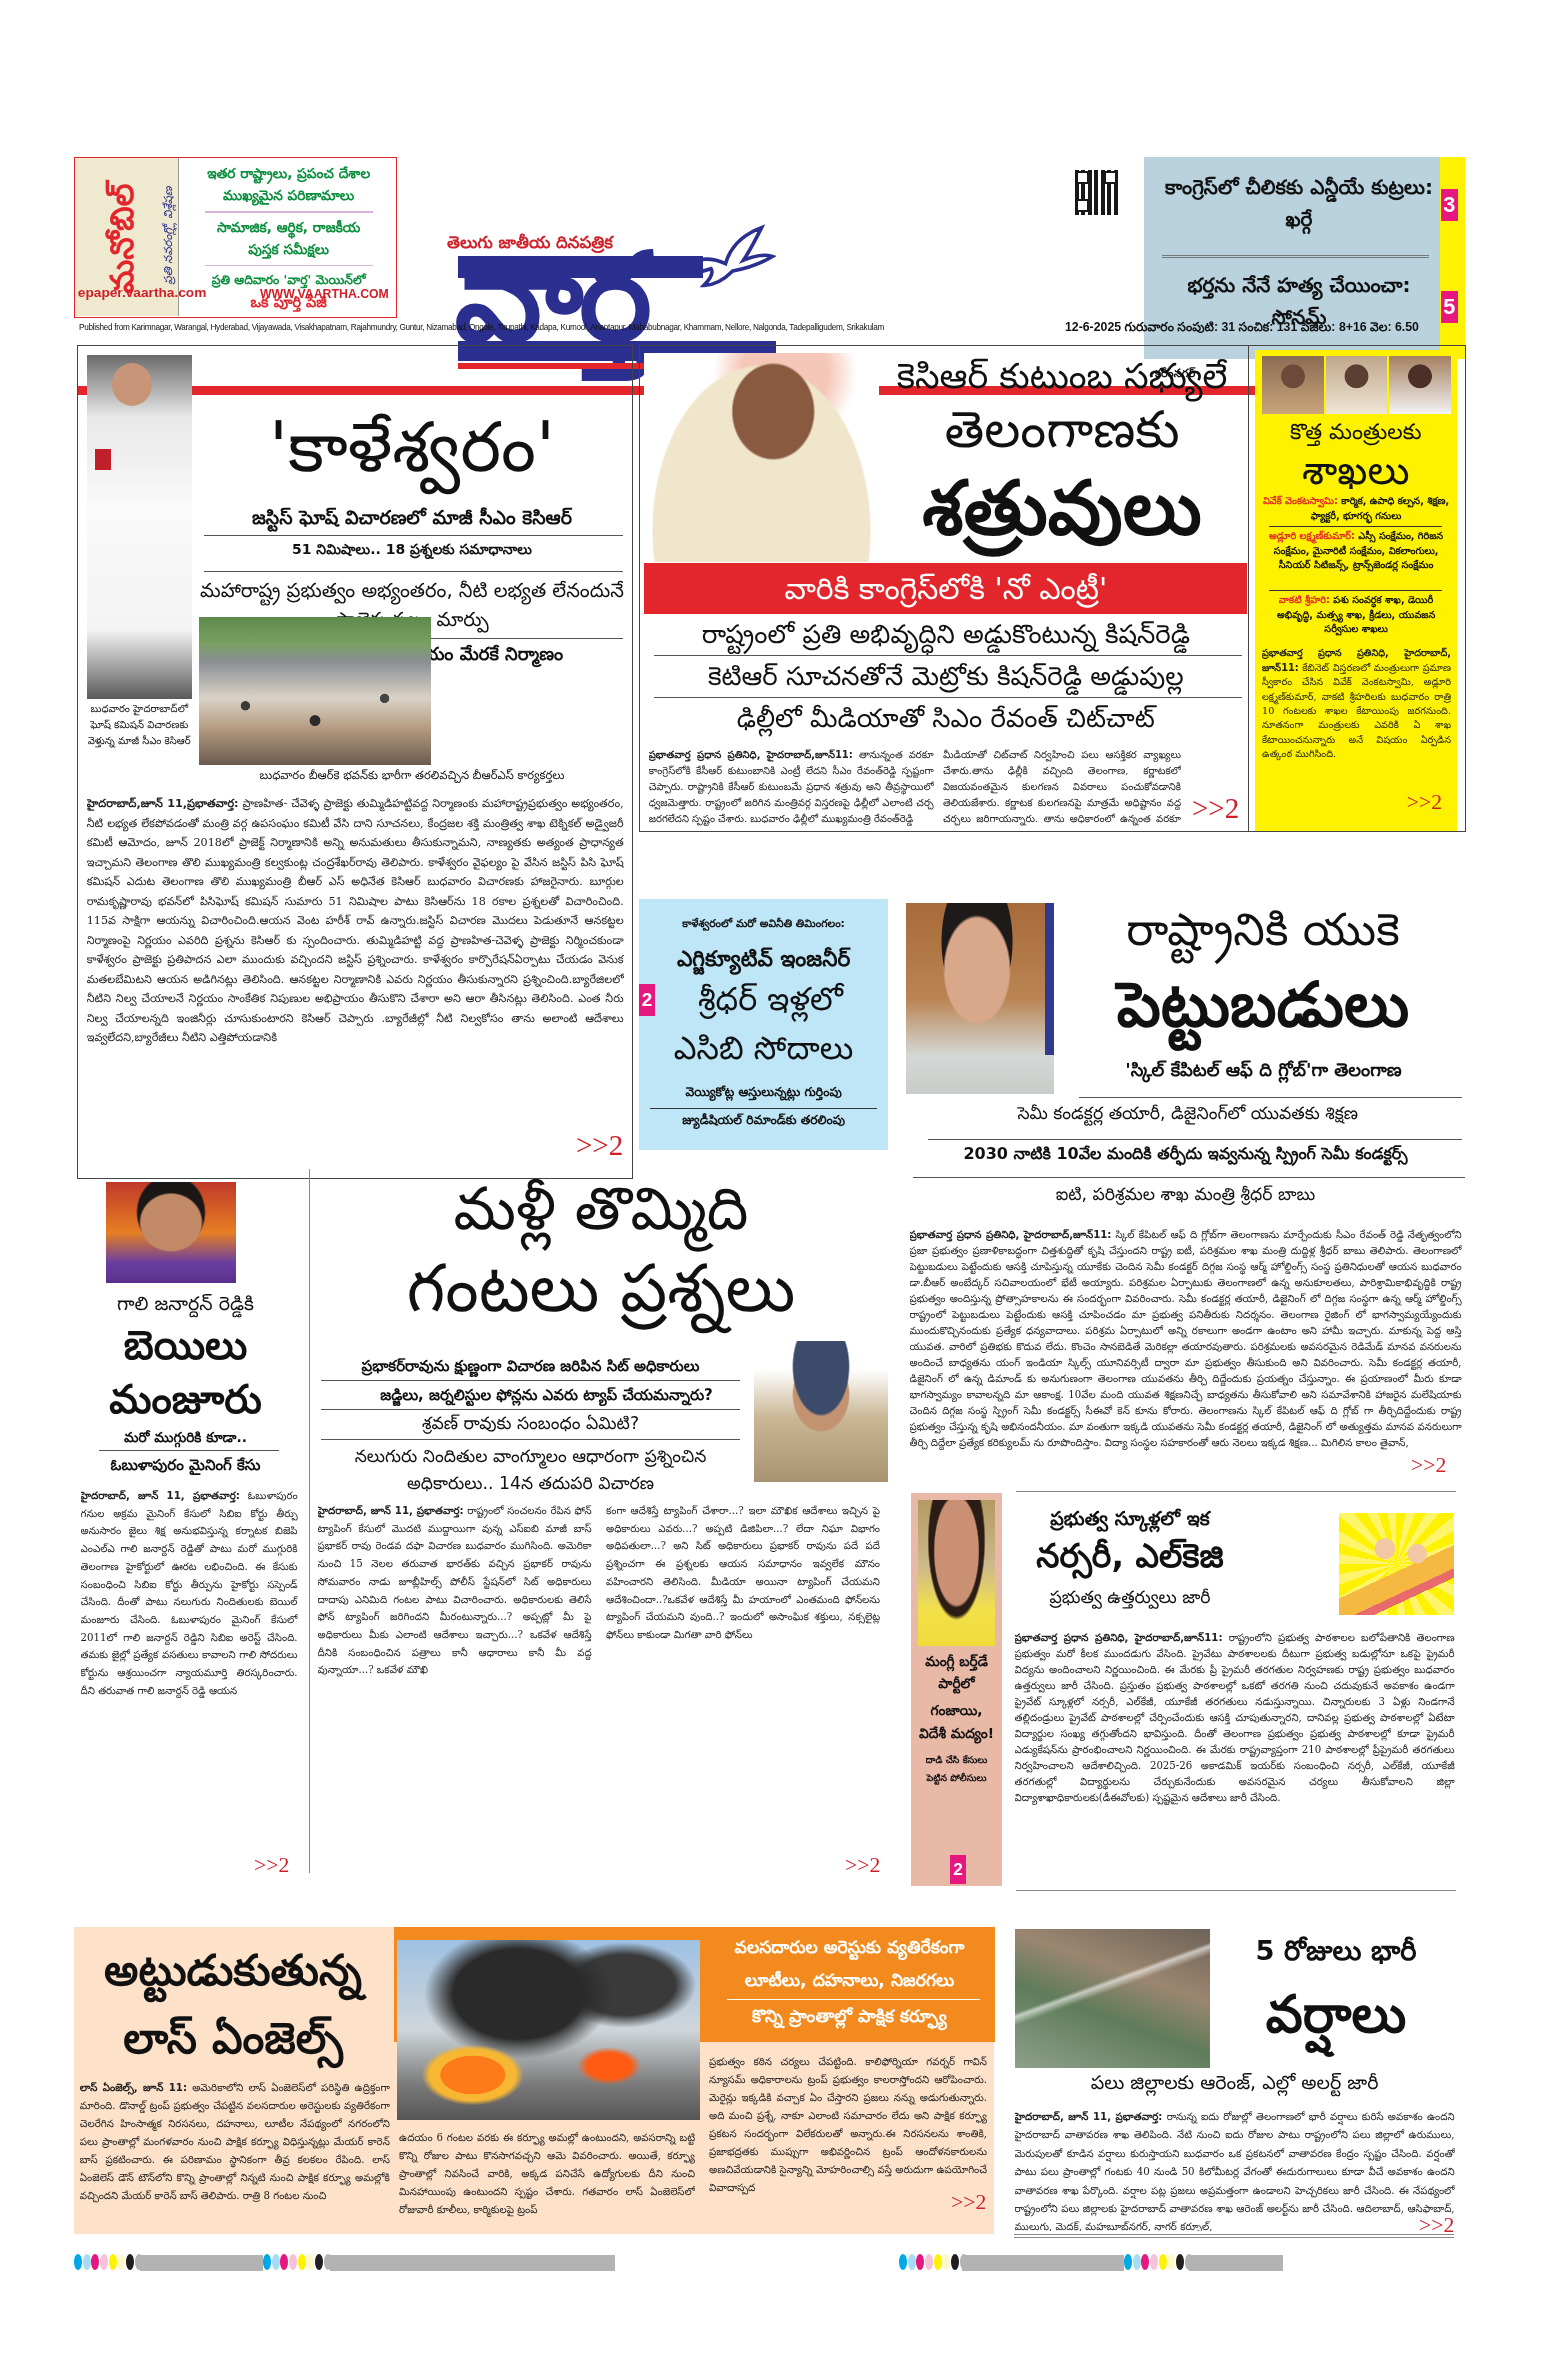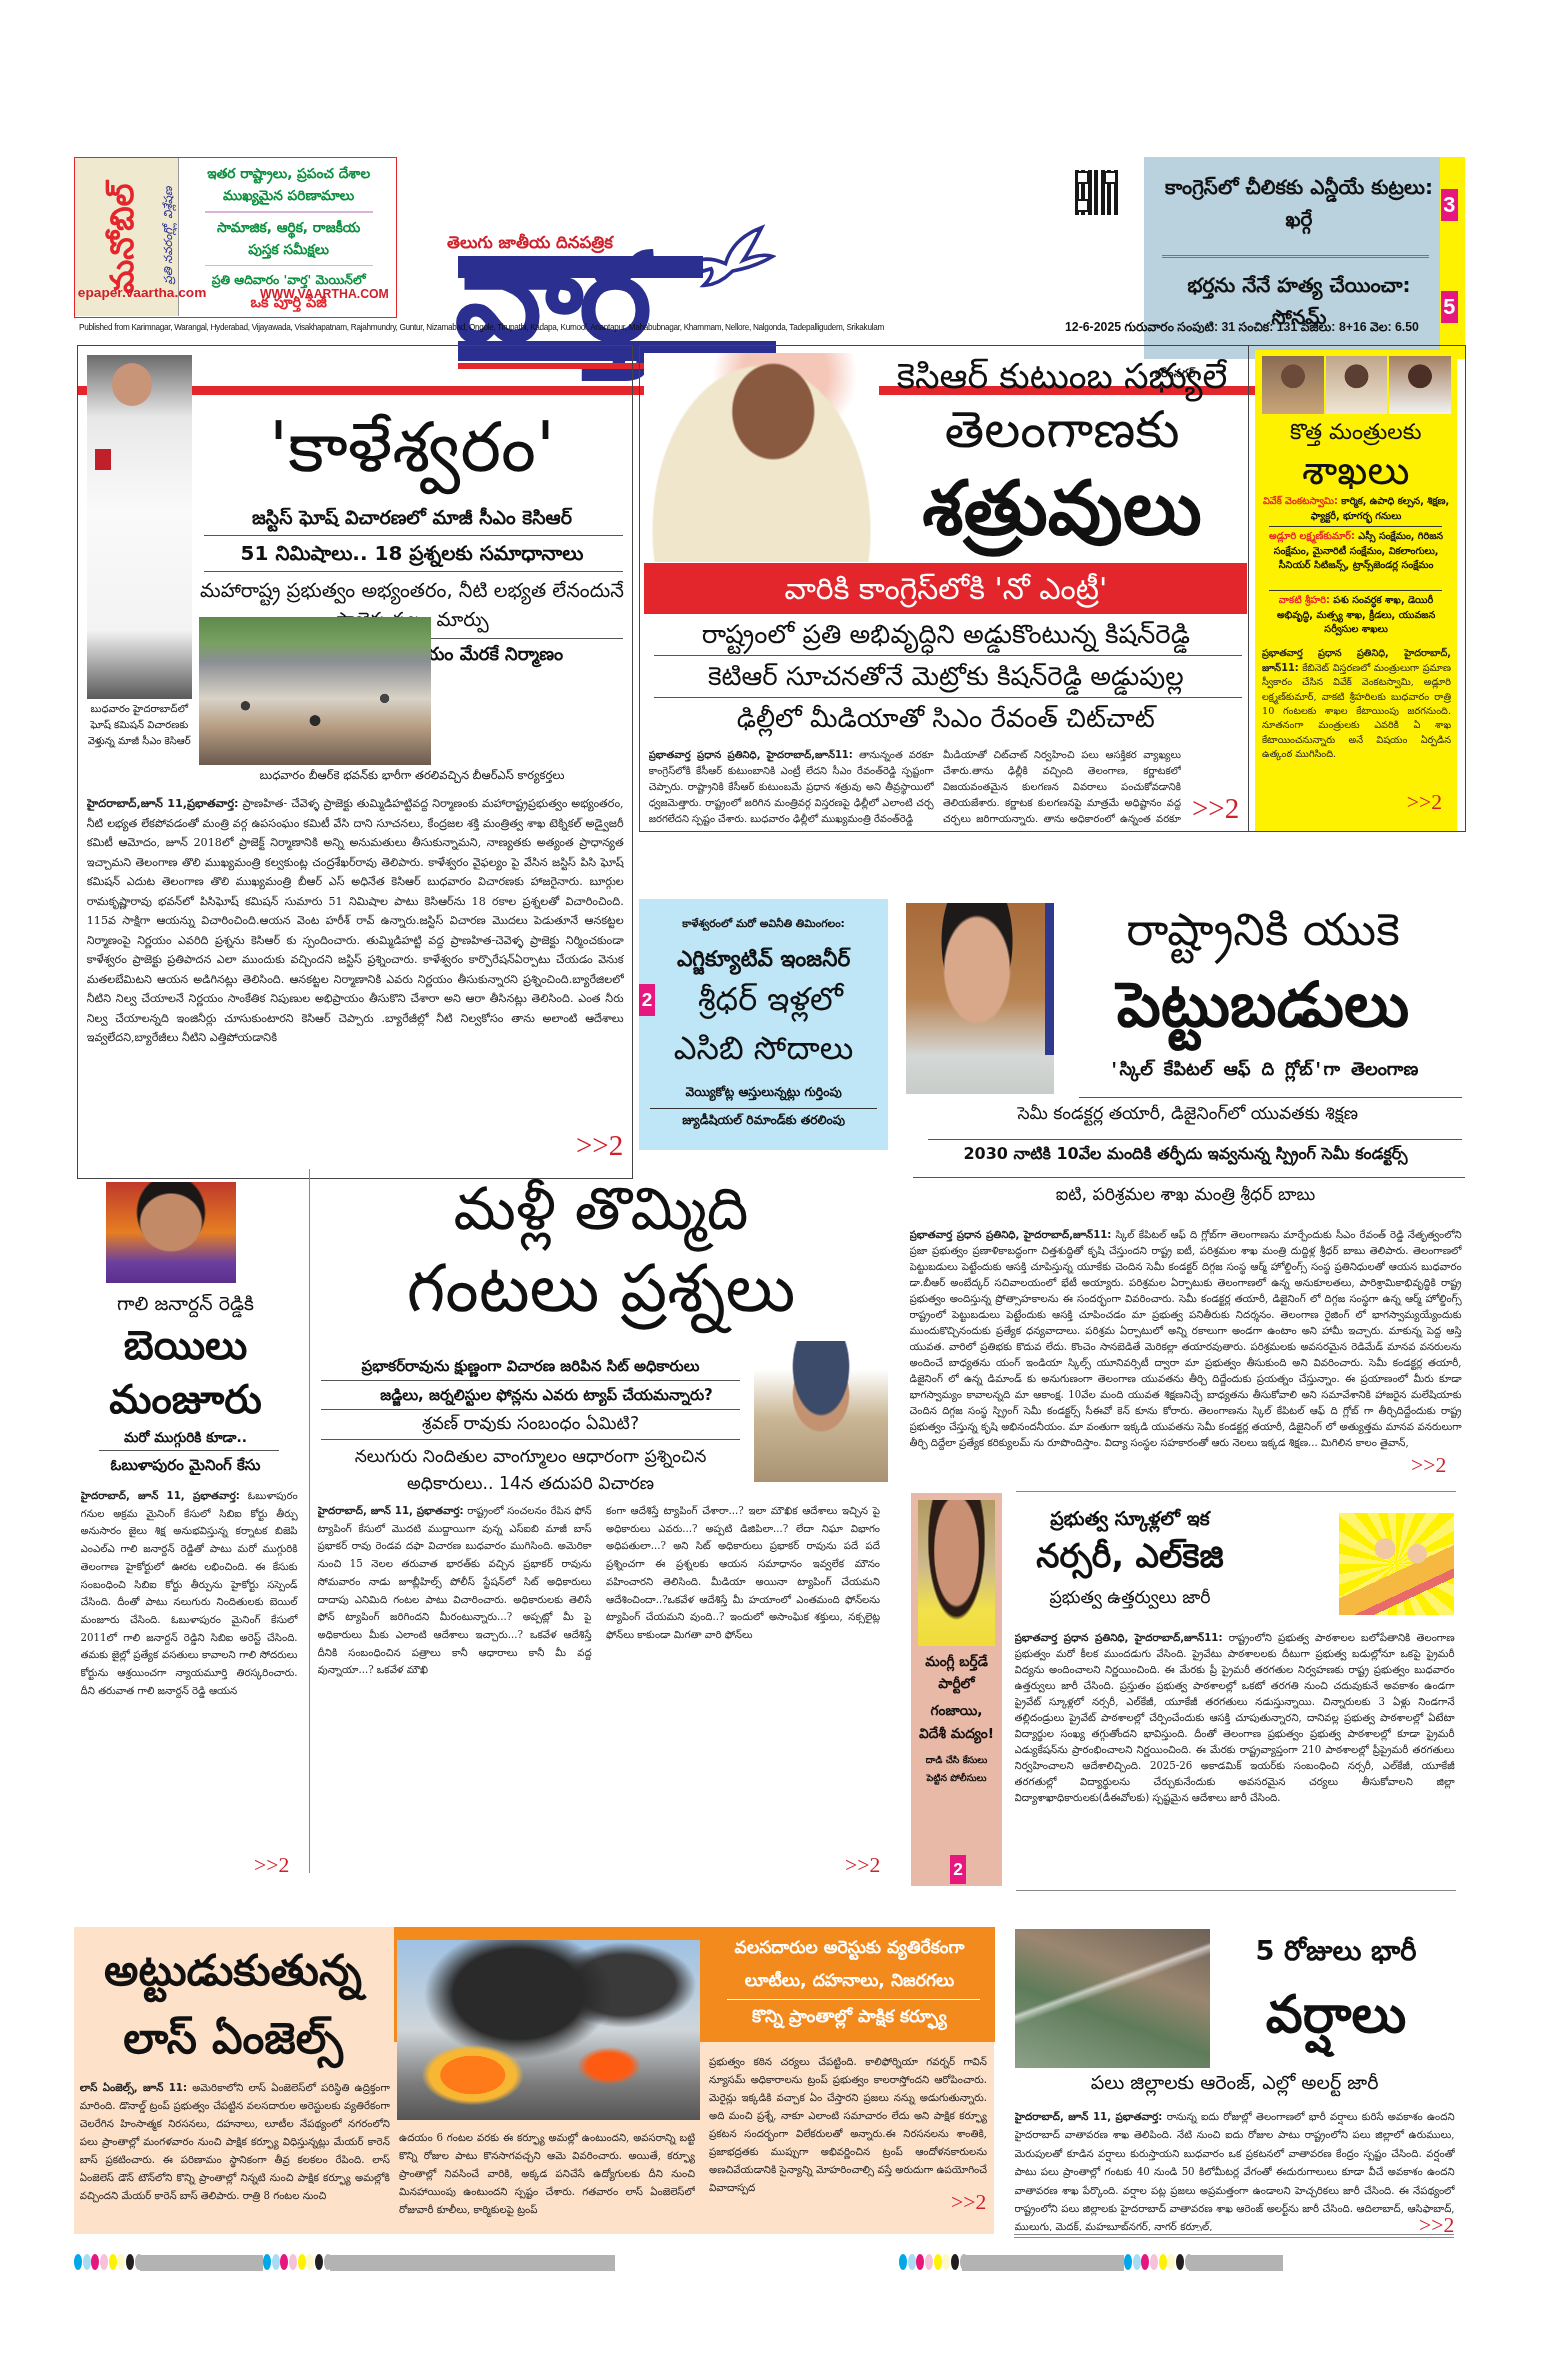--- a/index.html
+++ b/index.html
@@ -87,21 +87,21 @@
 <div class="abs" style="left:77px;top:345px;width:556px;height:834px;border:1.4px solid #444;">
   <div class="abs photo" style="left:8.7px;top:8.7px;width:105px;height:344px;background:linear-gradient(180deg,#6b6b6b 0%,#e8e8e8 18%,#fafafa 45%,#f3f3f3 80%,#5a5a5a 100%);">
     <div class="abs" style="left:25px;top:8.7px;width:40px;height:43px;border-radius:50%;background:#c99578;"></div>
     <div class="abs" style="left:8.7px;top:94px;width:16px;height:21.7px;background:#c0202a;"></div>
   </div>
   <div class="abs center" style="left:8.7px;top:355px;width:105px;font-size:10px;line-height:16px;">బుధవారం హైదరాబాద్‌లో ఘోష్ కమిషన్ విచారణకు వెళ్తున్న మాజీ సీఎం కెసిఆర్</div>
 
   <div class="abs center" style="left:121px;top:58px;width:426px;font-size:69px;line-height:87px;">'కాళేశ్వరం'</div>
   <div class="abs center hd" style="left:121px;top:160px;width:426px;font-size:19px;">జస్టిస్ ఘోష్ విచారణలో మాజీ సీఎం కెసిఆర్</div>
   <div class="abs rule" style="left:126px;top:189px;width:419px;height:0.7px;"></div>
-  <div class="abs center hd" style="left:121px;top:195px;width:426px;font-size:20px;">51 నిమిషాలు.. 18 ప్రశ్నలకు సమాధానాలు</div>
+  <div class="abs center hd" style="left:121px;top:195px;width:426px;font-size:14px;">51 నిమిషాలు.. 18 ప్రశ్నలకు సమాధానాలు</div>
   <div class="abs rule" style="left:126px;top:225px;width:419px;height:0.7px;"></div>
   <div class="abs center" style="left:121px;top:230px;width:426px;font-size:19.5px;line-height:29px;">మహారాష్ట్ర ప్రభుత్వం అభ్యంతరం, నీటి లభ్యత లేనందునే ప్రాజెక్టు స్థలం మార్పు</div>
   <div class="abs rule" style="left:126px;top:292px;width:419px;height:0.7px;"></div>
   <div class="abs center hd" style="left:121px;top:297px;width:426px;font-size:18px;">కేబినెట్ సబ్ కమిటీ నిర్ణయం మేరకే నిర్మాణం</div>
 
   <div class="abs photo" style="left:123px;top:354px;width:232px;height:0;"></div>
   <div class="abs photo" style="left:123px;top:271px;width:0;"></div>
   <div class="abs photo" style="left:123px;top:279px;width:0;"></div>
   <div class="abs photo" style="left:123px;top:271px;width:0;height:0;"></div>
   <div class="abs" style="left:123px;top:271px;"></div>
@@ -200,21 +200,21 @@
 
 <div class="abs" style="left:906px;top:899px;width:559px;height:433px;">
   <div class="abs photo" style="left:0;top:3.6px;width:148px;height:191px;background:
     radial-gradient(ellipse at 48% 35%,#d9a88a 0 32px,transparent 34px),
     radial-gradient(ellipse at 48% 20%,#1e1a1a 0 35px,transparent 36px),
     linear-gradient(180deg,#a86a3a 0%,#b98452 50%,#d5d8d6 80%,#c7ccc9 100%);">
     <div class="abs" style="right:0;top:0;width:8.7px;height:152px;background:#2f3a8f;"></div>
   </div>
   <div class="abs center" style="left:155px;top:0;width:404px;font-size:45px;line-height:62px;">రాష్ట్రానికి యుకె</div>
   <div class="abs center" style="left:155px;top:62px;width:404px;font-size:62px;line-height:87px;font-weight:700;">పెట్టుబడులు</div>
-  <div class="abs center hd" style="left:159px;top:160px;width:397px;font-size:18px;font-family:Liberation Mono, monospace;">'స్కిల్ కేపిటల్ ఆఫ్ ది గ్లోబ్'గా తెలంగాణ</div>
+  <div class="abs center hd" style="left:159px;top:160px;width:397px;font-size:18px;">'స్కిల్ కేపిటల్ ఆఫ్ ది గ్లోబ్'గా తెలంగాణ</div>
   <div class="abs rule" style="left:173px;top:198px;width:383px;height:0.7px;"></div>
   <div class="abs center" style="left:7.2px;top:204px;width:549px;font-size:17.3px;">సెమీ కండక్టర్ల తయారీ, డిజైనింగ్‌లో యువతకు శిక్షణ</div>
   <div class="abs rule" style="left:21.7px;top:240px;width:534px;height:0.7px;"></div>
   <div class="abs center hd" style="left:0;top:245px;width:559px;font-size:16px;">2030 నాటికి 10వేల మందికి తర్ఫీదు ఇవ్వనున్న స్ప్రింగ్ సెమీ కండక్టర్స్</div>
   <div class="abs rule" style="left:7.2px;top:278px;width:552px;height:0.7px;"></div>
   <div class="abs center" style="left:0;top:285px;width:559px;font-size:17.3px;">ఐటి, పరిశ్రమల శాఖ మంత్రి శ్రీధర్ బాబు</div>
   <div class="abs body-text" style="left:3.6px;top:328px;width:552px;height:249px;overflow:hidden;font-size:10.2px;line-height:16px;">
     <b>ప్రభాతవార్త ప్రధాన ప్రతినిధి, హైదరాబాద్,జూన్11:</b>
     <span>స్కిల్ కేపిటల్ ఆఫ్ ది గ్లోబ్‌గా తెలంగాణను మార్చేందుకు సీఎం రేవంత్ రెడ్డి నేతృత్వంలోని ప్రజా ప్రభుత్వం ప్రణాళికాబద్ధంగా చిత్తశుద్ధితో కృషి చేస్తుందని రాష్ట్ర ఐటీ, పరిశ్రమల శాఖ మంత్రి దుద్దిళ్ల శ్రీధర్ బాబు తెలిపారు. తెలంగాణలో పెట్టుబడులు పెట్టేందుకు ఆసక్తి చూపిస్తున్న యూకేకు చెందిన సెమీ కండక్టర్ దిగ్గజ సంస్థ ఆర్మ్ హోల్డింగ్స్ సంస్థ ప్రతినిధులతో ఆయన బుధవారం డా.బీఆర్ అంబేద్కర్ సచివాలయంలో భేటీ అయ్యారు. పరిశ్రమల ఏర్పాటుకు తెలంగాణలో ఉన్న అనుకూలతలు, పారిశ్రామికాభివృద్ధికి రాష్ట్ర ప్రభుత్వం అందిస్తున్న ప్రోత్సాహకాలను ఈ సందర్భంగా వివరించారు. సెమీ కండక్టర్ల తయారీ, డిజైనింగ్ లో దిగ్గజ సంస్థగా ఉన్న ఆర్మ్ హోల్డింగ్స్ రాష్ట్రంలో పెట్టుబడులు పెట్టేందుకు ఆసక్తి చూపించడం మా ప్రభుత్వ పనితీరుకు నిదర్శనం. తెలంగాణ రైజింగ్ లో భాగస్వామ్యయ్యేందుకు ముందుకొచ్చినందుకు ప్రత్యేక ధన్యవాదాలు. పరిశ్రమ ఏర్పాటులో అన్ని రకాలుగా అండగా ఉంటాం అని హామీ ఇచ్చారు. మాకున్న పెద్ద ఆస్తి యువత. వారిలో ప్రతిభకు కొదువ లేదు. కొంచెం సానబెడితే మెరికల్లా తయారవుతారు. పరిశ్రమలకు అవసరమైన రెడిమేడ్ మానవ వనరులను అందించే బాధ్యతను యంగ్ ఇండియా స్కిల్స్ యూనివర్సిటీ ద్వారా మా ప్రభుత్వం తీసుకుంది అని వివరించారు. సెమీ కండక్టర్ల తయారీ, డిజైనింగ్ లో ఉన్న డిమాండ్ కు అనుగుణంగా తెలంగాణ యువతను తీర్చి దిద్దేందుకు ప్రయత్నం చేస్తున్నాం. ఈ ప్రయాణంలో మీరు కూడా భాగస్వామ్యం కావాలన్నది మా ఆకాంక్ష. 10వేల మంది యువత శిక్షణనిచ్చే బాధ్యతను తీసుకోవాలి అని సమావేశానికి హాజరైన మలేషియాకు చెందిన దిగ్గజ సంస్థ స్ప్రింగ్ సెమీ కండక్టర్స్ సీఈవో కెన్ కూను కోరారు. తెలంగాణను స్కిల్ కేపిటల్ ఆఫ్ ది గ్లోబ్ గా తీర్చిదిద్దేందుకు రాష్ట్ర ప్రభుత్వం చేస్తున్న కృషి అభినందనీయం. మా వంతుగా ఇక్కడి యువతను సెమీ కండక్టర్ల తయారీ, డిజైనింగ్ లో అత్యుత్తమ మానవ వనరులుగా తీర్చి దిద్దేలా ప్రత్యేక కరిక్యులమ్ ను రూపొందిస్తాం. విద్యా సంస్థల సహకారంతో ఆరు నెలలు ఇక్కడ శిక్షణ... మిగిలిన కాలం తైవాన్,</span>
   </div>

